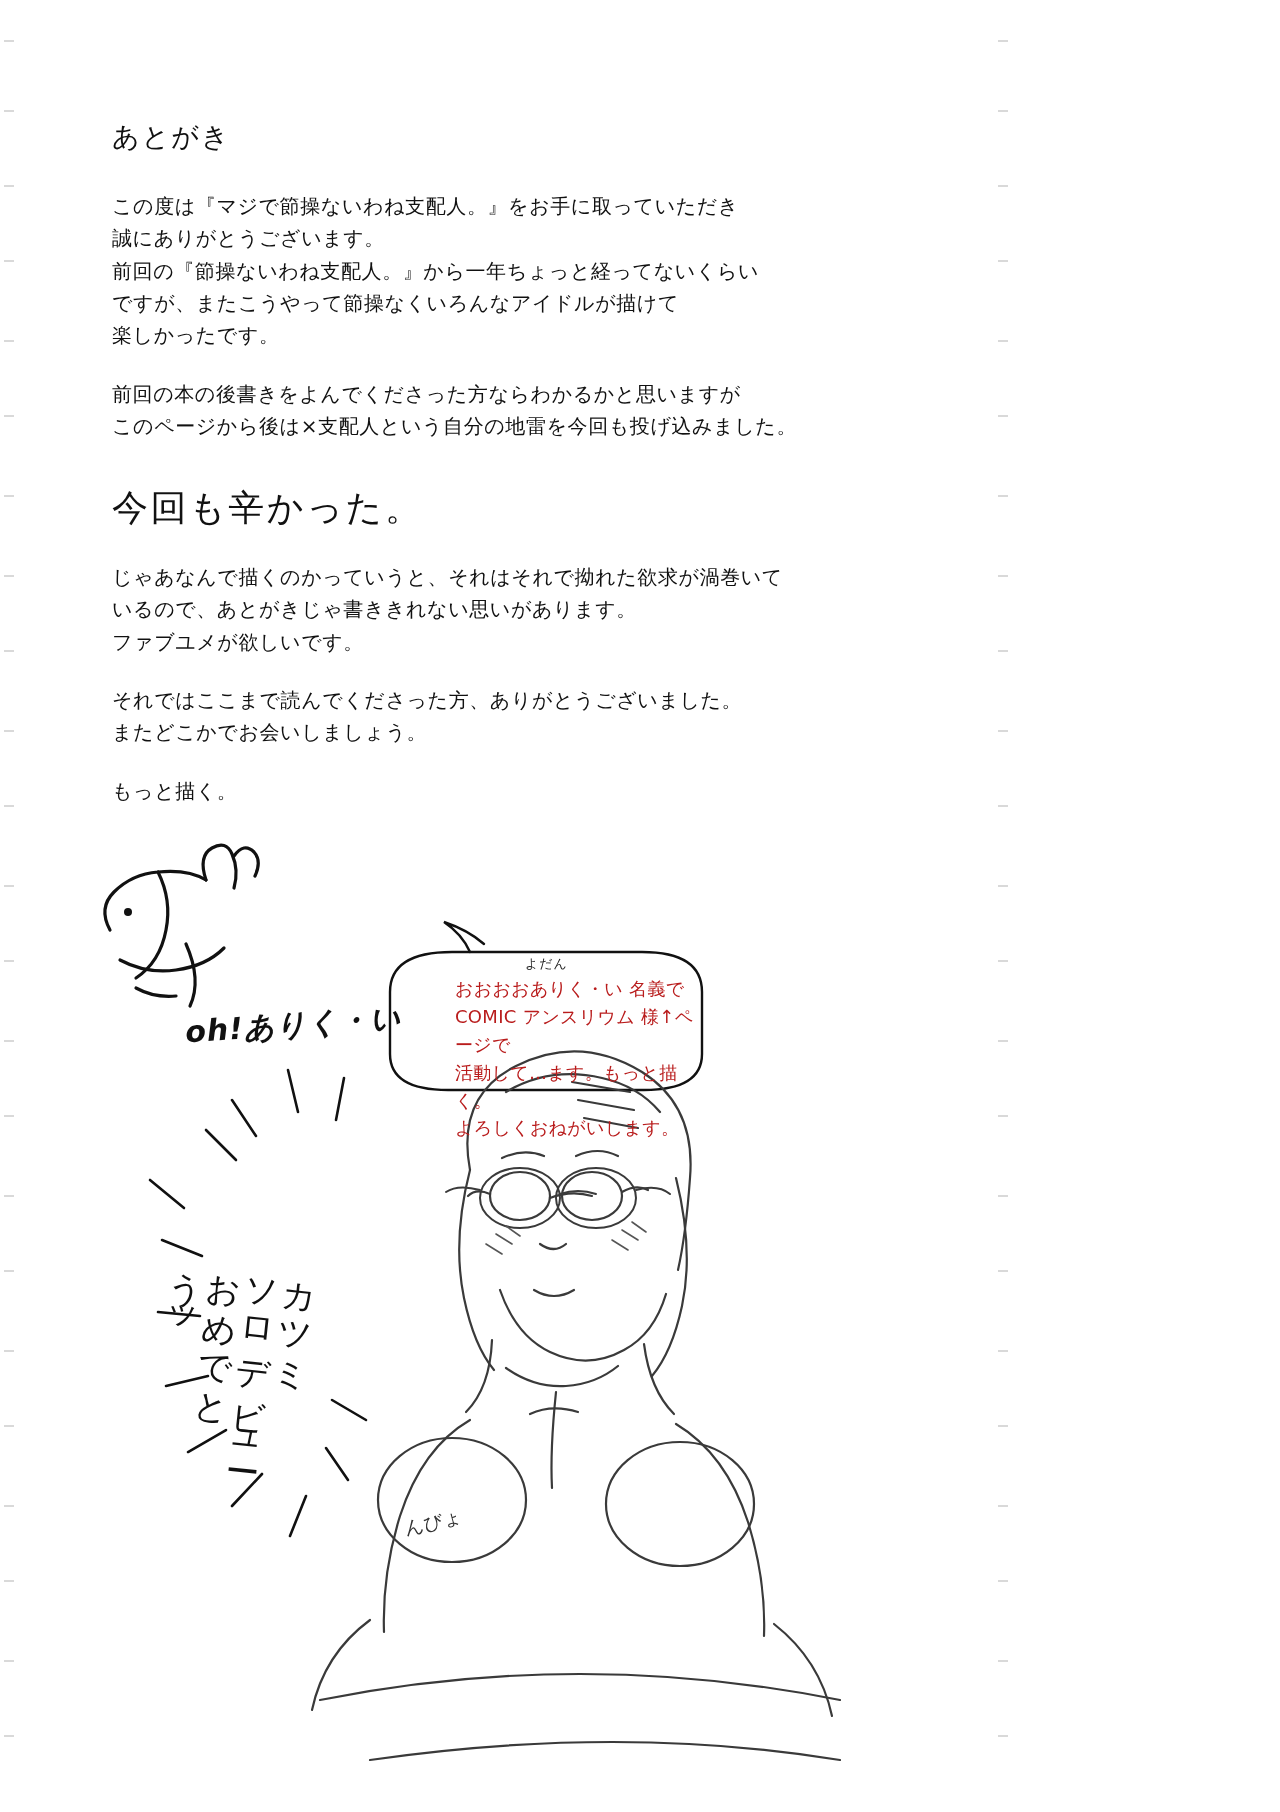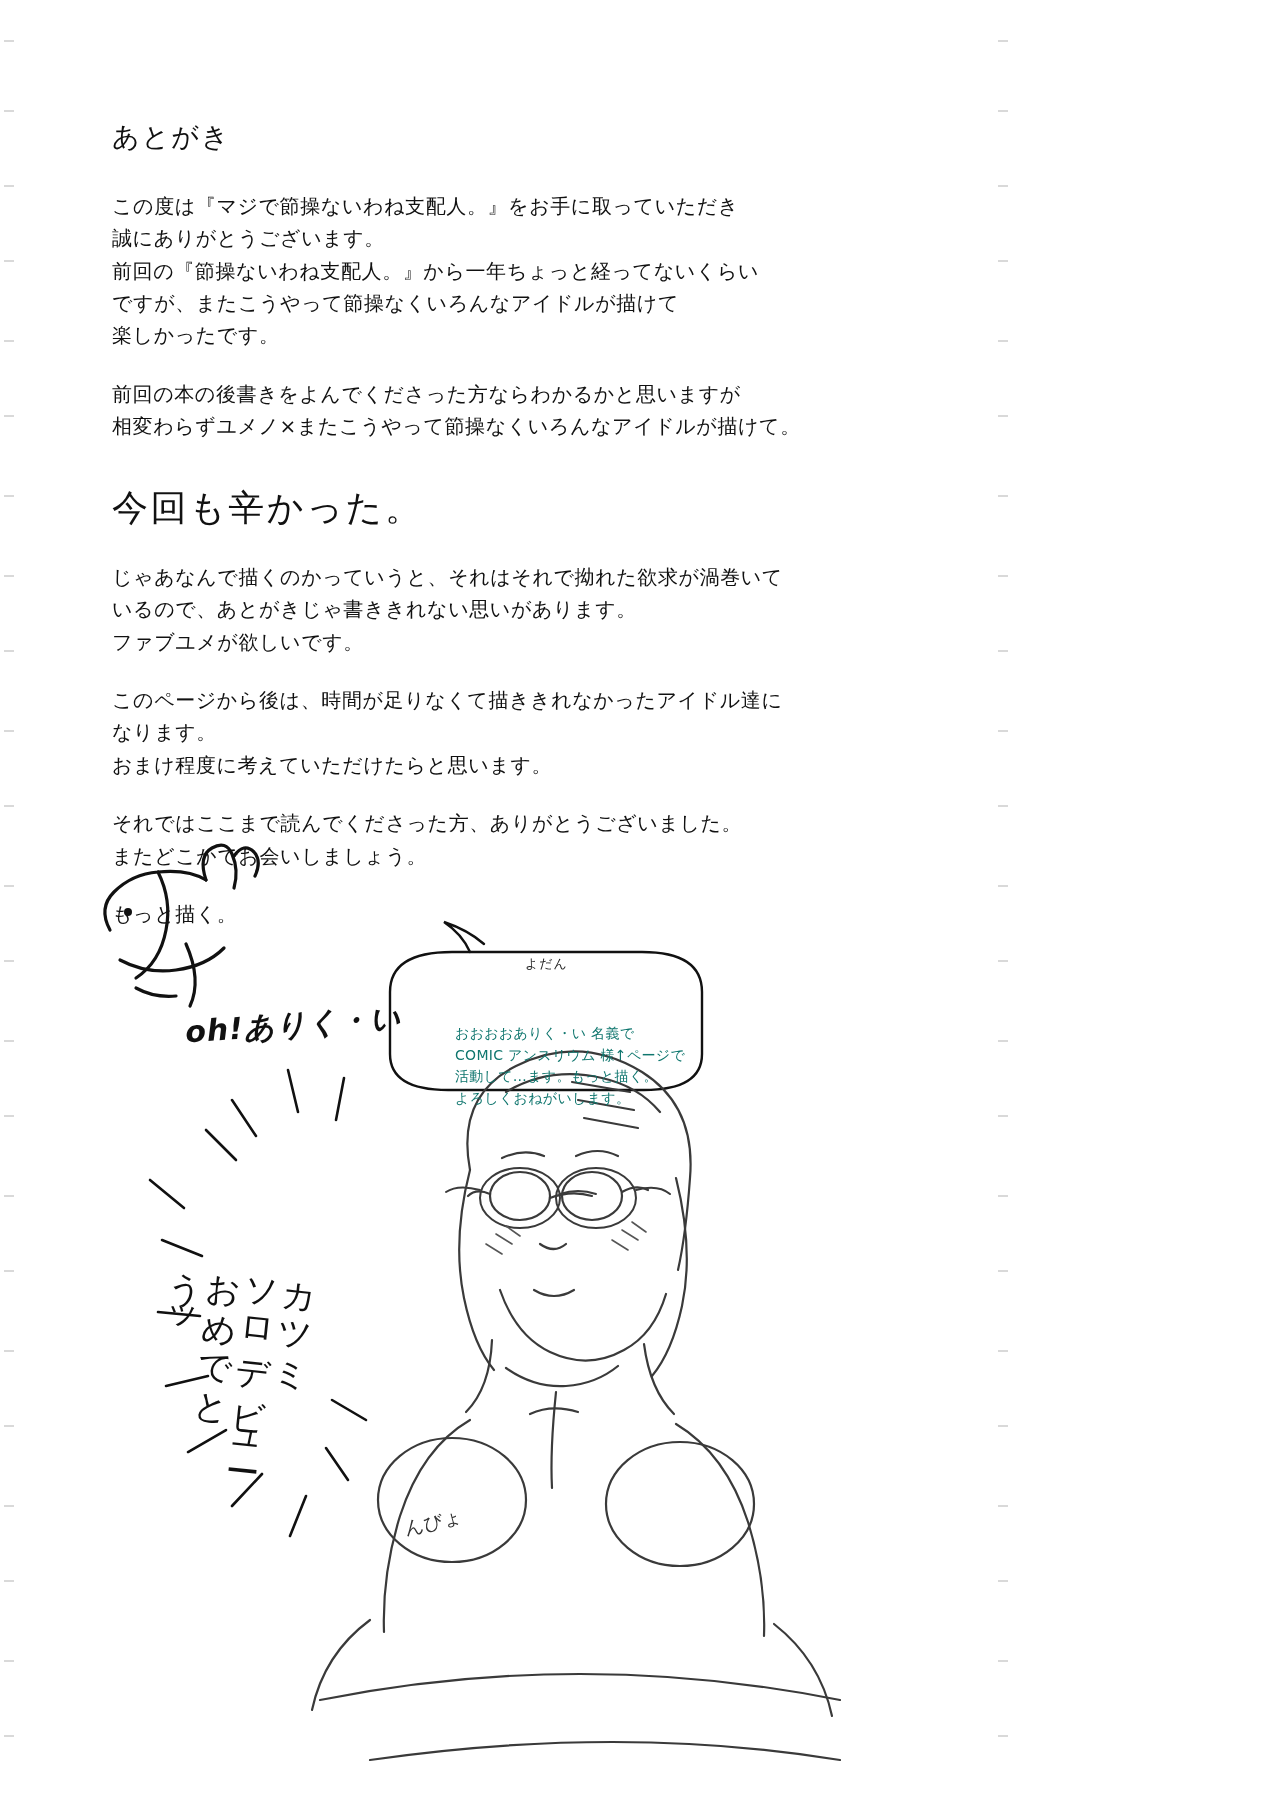--- a/index.html
+++ b/index.html
@@ -74,26 +74,25 @@
     pointer-events: none;
   }
   .hand {
     font-family: "DejaVu Sans", sans-serif;
   }
   .speech-balloon-note {
     position: absolute;
     left: 455px;
     top: 975px;
     width: 250px;
-    font-size: 14px;
+    font-size: 18px;
     line-height: 1.55;
     letter-spacing: 0.3px;
-    color: #0f766e;
+    color: #b91c1c;
     white-space: pre-line;
-    margin-top: 48px;
   }
   .balloon-tag {
     position: absolute;
     left: 525px;
     top: 955px;
     font-size: 13px;
     letter-spacing: 1px;
     color: #1a1a1a;
   }
   .signature-text {
@@ -187,28 +186,25 @@
   </div>
 
   <div class="content">
     <h1 class="afterword-heading">あとがき</h1>
     <p class="para">この度は『マジで節操ないわね支配人。』をお手に取っていただき
 誠にありがとうございます。
 前回の『節操ないわね支配人。』から一年ちょっと経ってないくらい
 ですが、またこうやって節操なくいろんなアイドルが描けて
 楽しかったです。</p>
     <p class="para">前回の本の後書きをよんでくださった方ならわかるかと思いますが
-相変わらずユメノ×またこうやって節操なくいろんなアイドルが描けて。</p>
+このページから後は×支配人という自分の地雷を今回も投げ込みました。</p>
     <h2 class="section-heading">今回も辛かった。</h2>
     <p class="para">じゃあなんで描くのかっていうと、それはそれで拗れた欲求が渦巻いて
 いるので、あとがきじゃ書ききれない思いがあります。
 ファブユメが欲しいです。</p>
-    <p class="para">このページから後は、時間が足りなくて描ききれなかったアイドル達に
-なります。
-おまけ程度に考えていただけたらと思います。</p>
     <p class="para">それではここまで読んでくださった方、ありがとうございました。
 またどこかでお会いしましょう。</p>
     <p class="para last">もっと描く。</p>
   </div>
 
   <svg class="art-layer" viewBox="0 0 1280 1812" xmlns="http://www.w3.org/2000/svg">
     <g fill="none" stroke="#111" stroke-width="3.2" stroke-linecap="round" stroke-linejoin="round">
       <path d="M110 930 q-12 -22 4 -38 q18 -18 44 -20 q30 -3 48 8"></path>
       <path d="M206 880 q-8 -24 6 -32 q14 -8 20 6 q7 16 2 34"></path>
       <path d="M234 856 q10 -14 20 -4 q8 9 1 24"></path>

